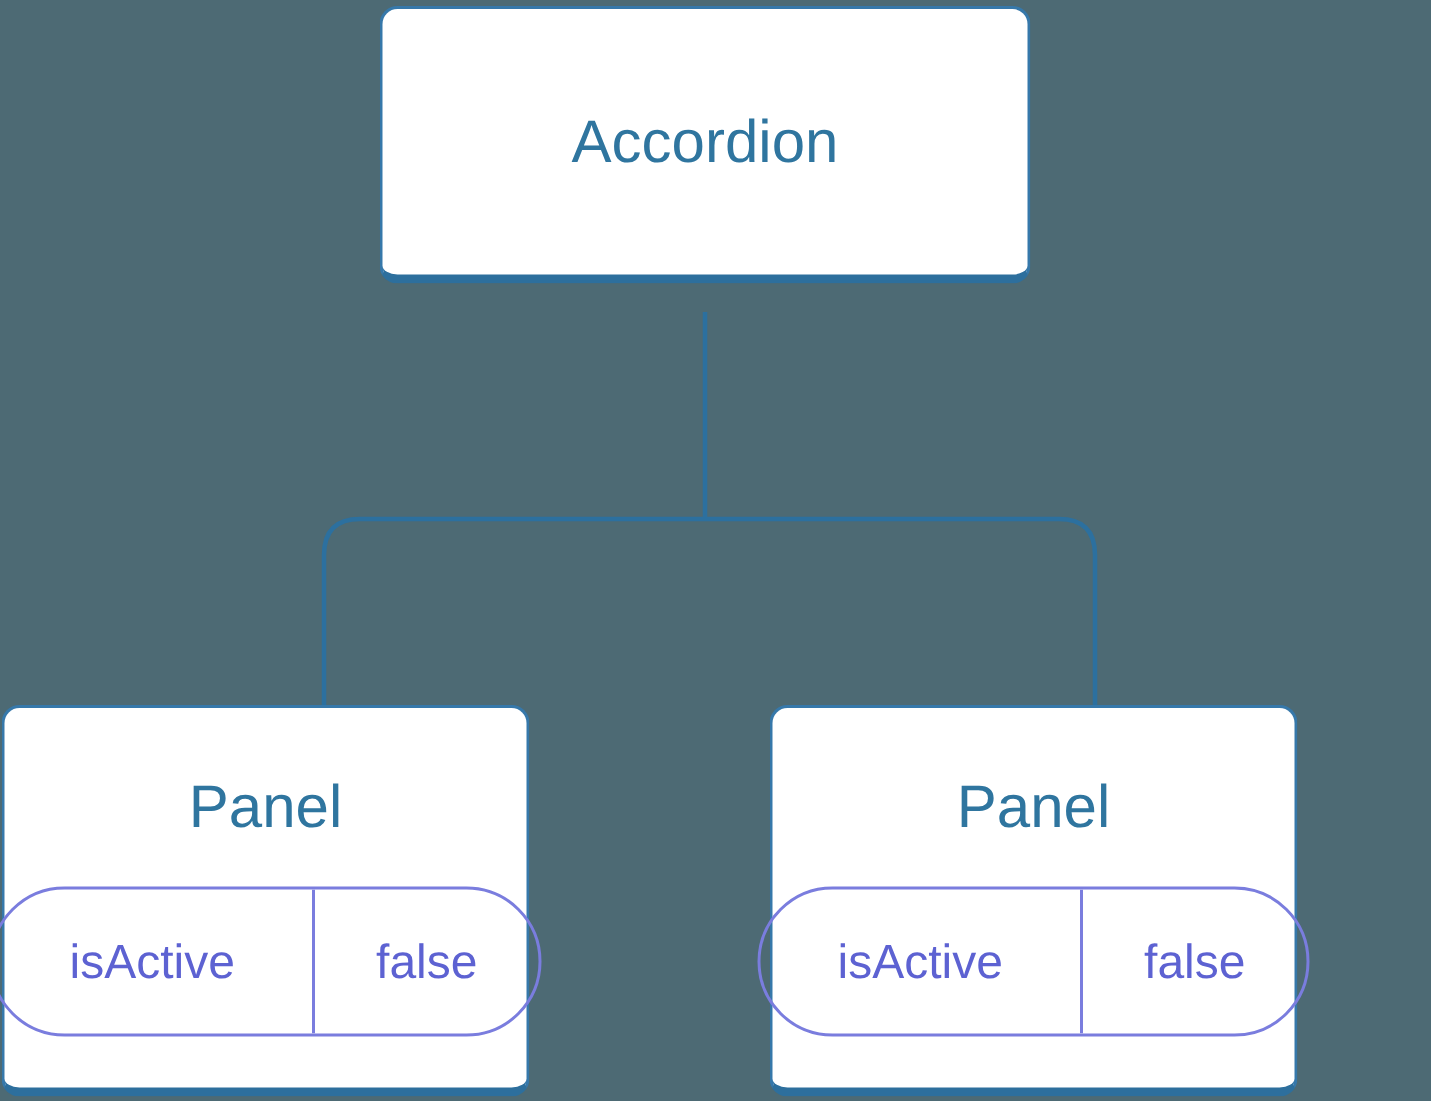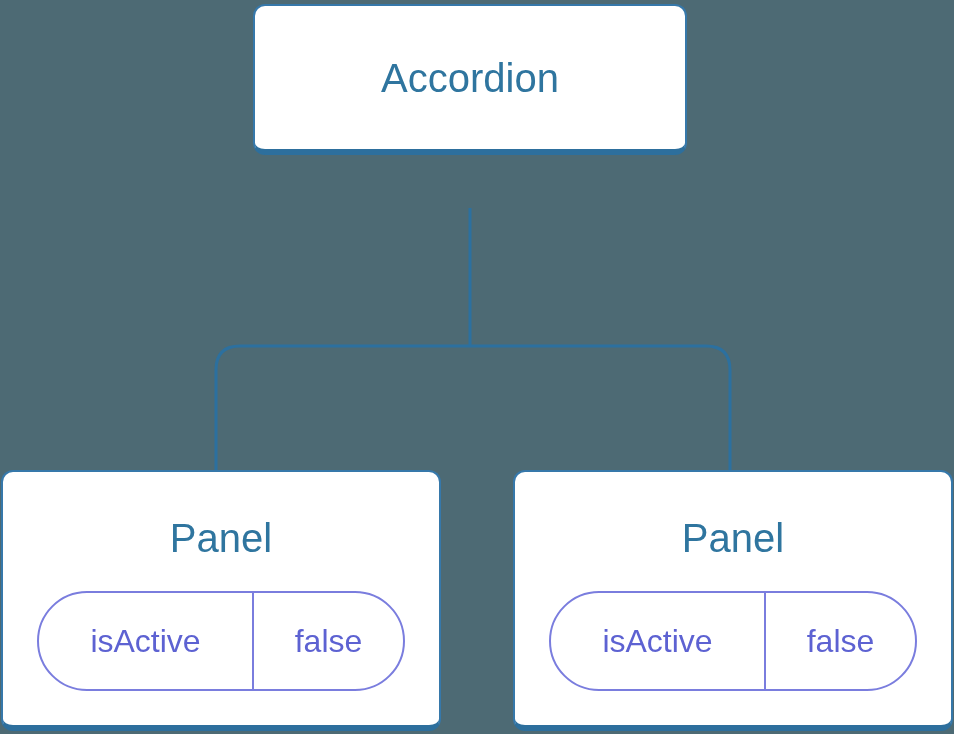--- a/index.html
+++ b/index.html
@@ -37,34 +37,34 @@
   .node {
     position: absolute;
     background: var(--node_fill);
     border: 2px solid var(--node_border);
     border-bottom: 6px solid var(--node_border_bottom);
     border-radius: 12px;
     z-index: 1;
   }
   .node-root {
     left: 253px; top: 4px;
-    width: 434px; height: 151px;
+    width: 434px; height: 185px;
     display: flex;
     align-items: center;
     justify-content: center;
   }
   .node-label {
     color: var(--node_text);
     font-size: 40px;
     font-weight: 500;
     line-height: 1;
   }
   .node-panel {
     top: 470px;
-    width: 440px; height: 261px;
+    width: 352px; height: 261px;
     display: flex;
     flex-direction: column;
     align-items: center;
   }
   .node-panel-left  { left: 1px; }
   .node-panel-right { left: 513px; }
   .node-panel .node-label {
     margin-top: 46px;
   }
   .state-pill {

